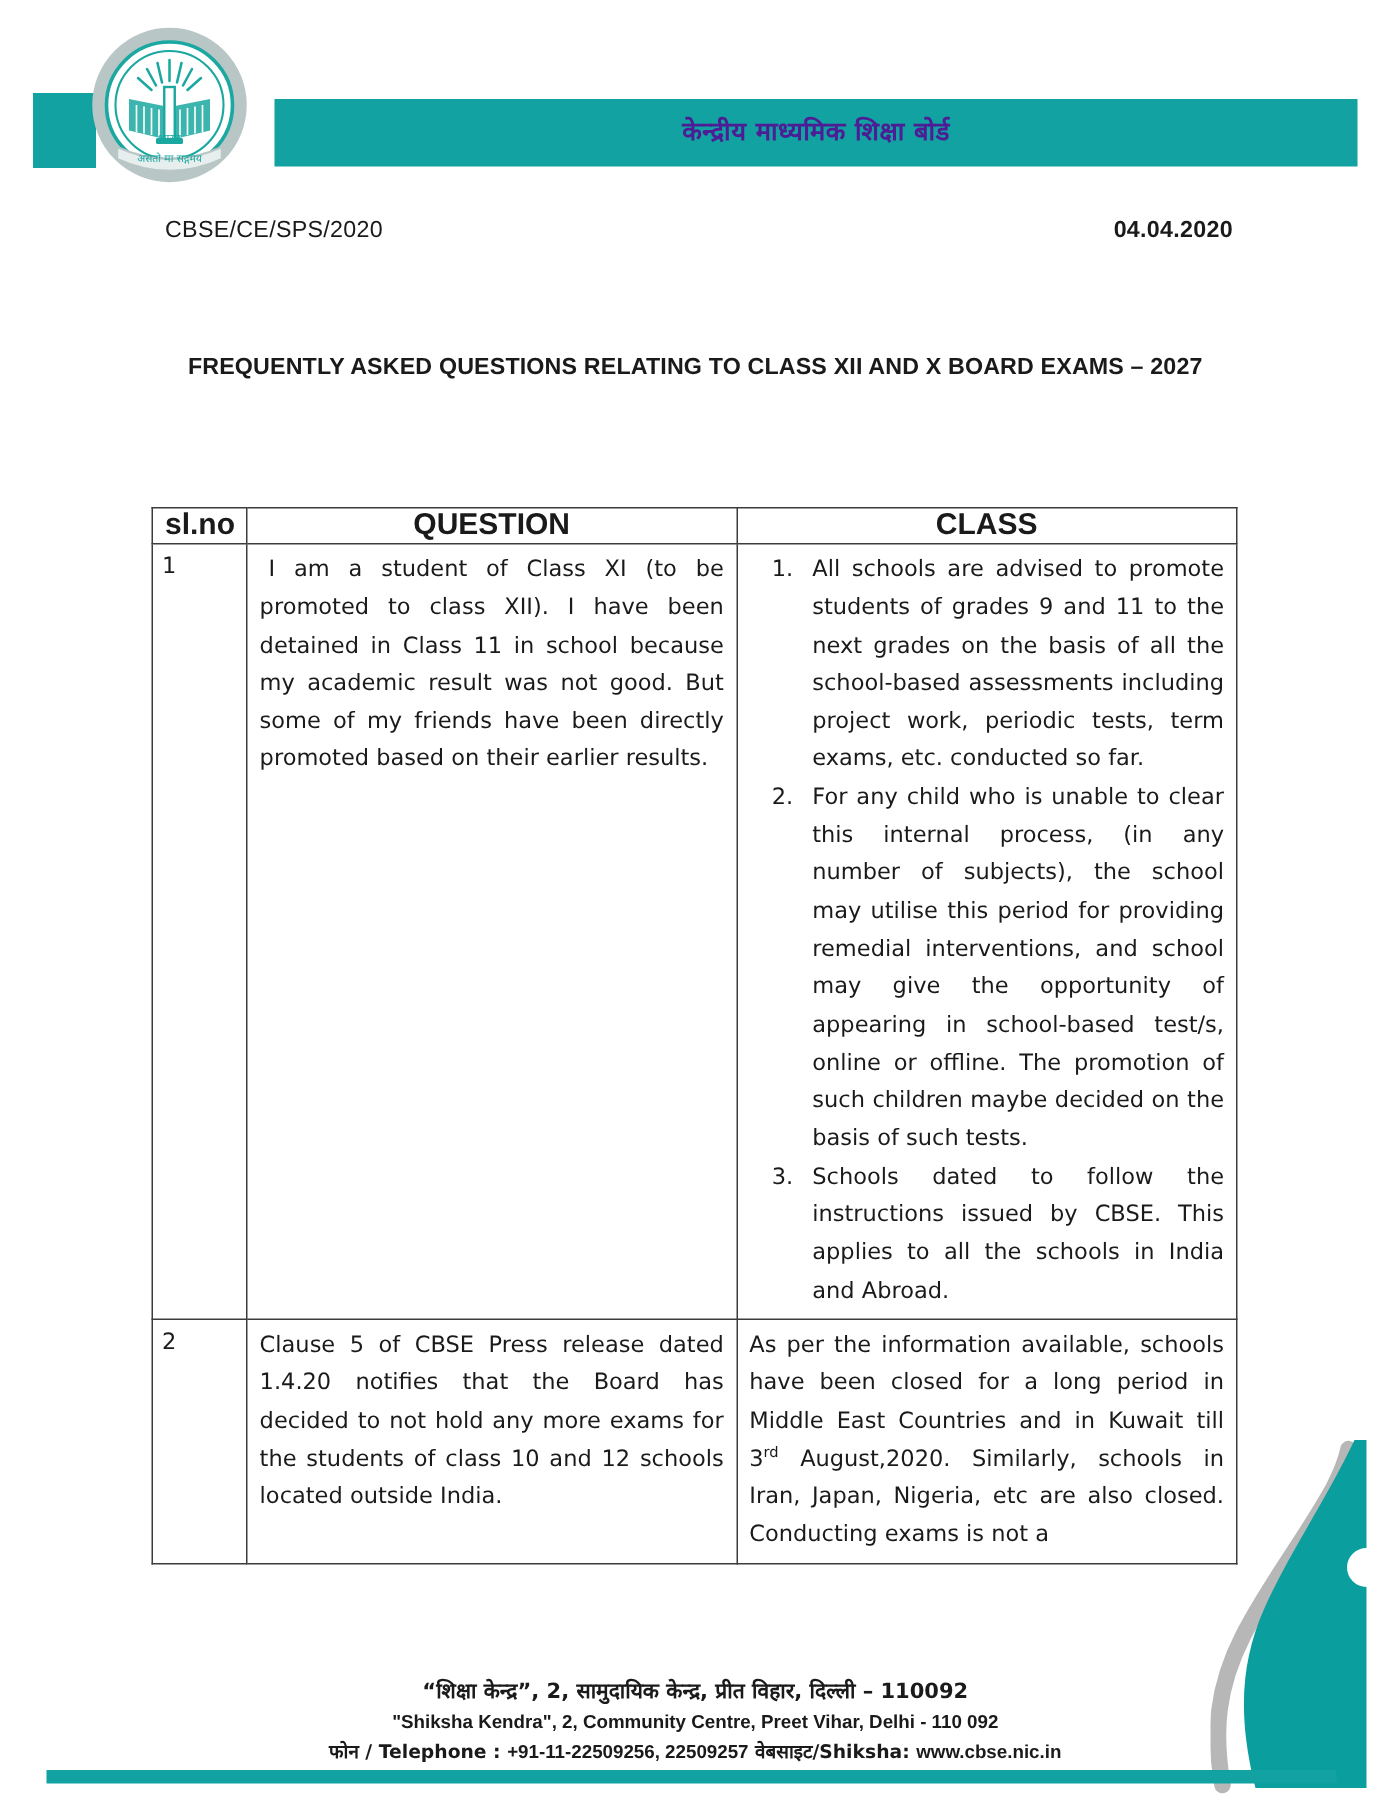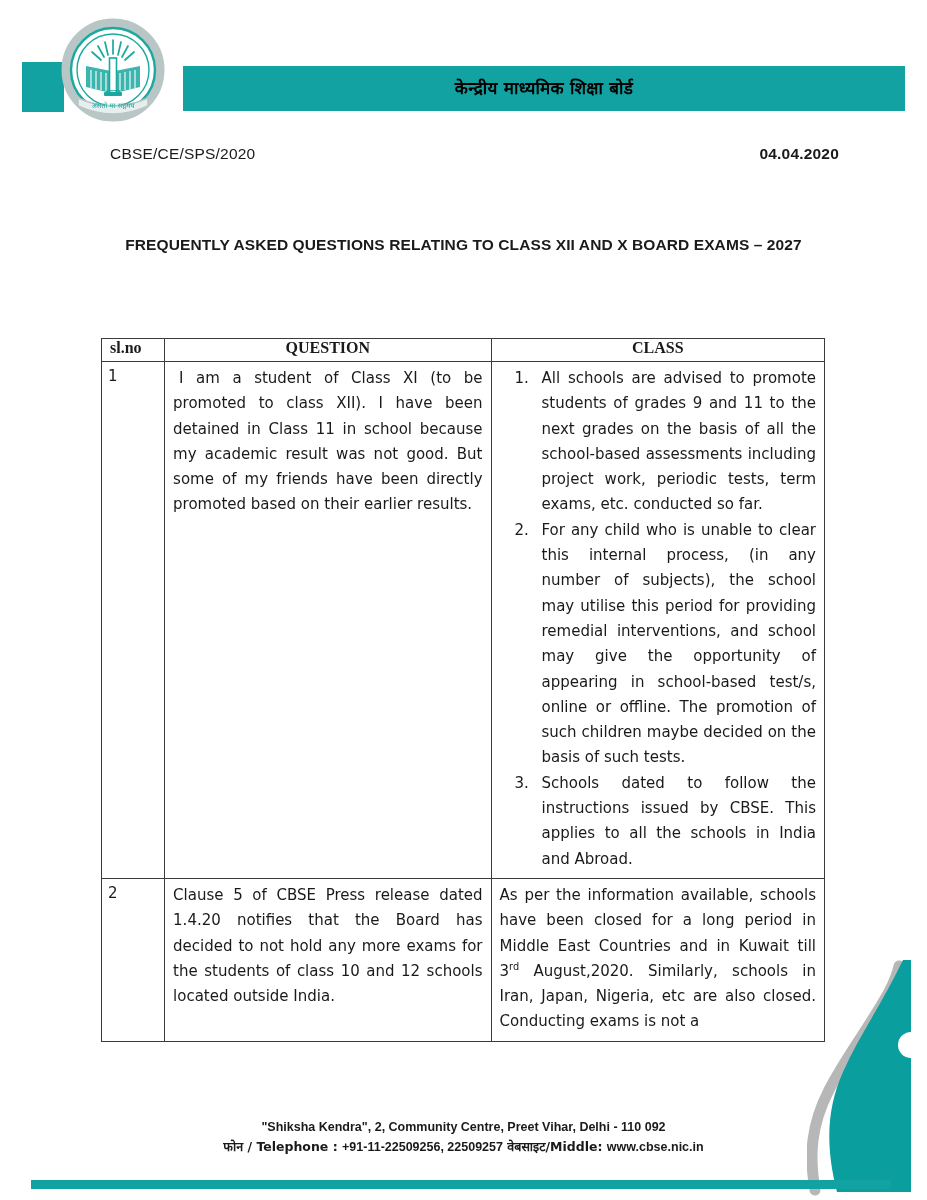--- a/index.html
+++ b/index.html
@@ -45,21 +45,21 @@
   .header-band-inner {
     position: absolute;
     left: 0;
     top: 0;
     right: 0;
     bottom: 0;
     display: flex;
     flex-direction: column;
     align-items: center;
     justify-content: center;
-    color: #000000;
+    color: #4c1d95;
   }
   .header-hindi {
     font-size: 17px;
     line-height: 19px;
     font-weight: bold;
     letter-spacing: 0.3px;
   }
   .header-english {
     font-size: 13.5px;
     line-height: 16px;
@@ -95,21 +95,21 @@
     position: absolute;
     left: 110px;
     top: 0;
     font-size: 15.5px;
     font-weight: normal;
     font-family: "Liberation Sans", sans-serif;
     letter-spacing: 0.2px;
   }
   .ref-date {
     position: absolute;
-    right: 88px;
+    right: 105px;
     top: 0;
     font-size: 15.5px;
     font-weight: bold;
     font-family: "Liberation Sans", sans-serif;
     letter-spacing: 0.2px;
   }
 
   
   .doc-title {
     position: absolute;
@@ -137,23 +137,23 @@
     border: 1px solid #3c3c3c;
     vertical-align: top;
     padding: 0;
   }
   .col-sl   { width: 63px; }
   .col-q    { width: 326px; }
   .col-r    { width: 333px; }
 
   thead th {
     text-align: center;
-    font-size: 16px;
-    font-weight: bold;
-    font-family: Liberation Serif, serif;
+    font-size: 20px;
+    font-weight: bold;
+    font-family: Liberation Sans, sans-serif;
     padding: 4px 0 5px 0;
     height: 22px;
   }
   thead th.th-sl {
     text-align: left;
     padding-left: 8px;
   }
 
   td.cell-sl {
     font-size: 15px;
@@ -335,21 +335,22 @@
   <svg viewBox="0 0 120 260" width="120" height="260" aria-hidden="true">
     <path d="M8 250 C 2 215, 4 185, 22 150 C 40 115, 62 88, 82 52 C 86 44, 90 36, 92 26" fill="none" stroke="#b7b7b7" stroke-width="11" stroke-linecap="round"></path>
     <path d="M96 20 C 76 62, 52 96, 36 132 C 20 168, 18 205, 30 252
              L 104 252 L 104 118
              A 13 13 0 0 1 104 92
              L 104 20 Z" fill="#0a9e9e"></path>
   </svg>
 </div>
 
 <div class="doc-footer">
+  <div class="footer-line1">“शिक्षा केन्द्र”, 2, सामुदायिक केन्द्र, प्रीत विहार, दिल्ली – 110092</div>
   <div class="footer-line2">"Shiksha Kendra", 2, Community Centre, Preet Vihar, Delhi - 110 092</div>
   <div class="footer-line3">
     <span>फोन / Telephone :</span>
     <span class="latin">+91-11-22509256, 22509257</span>
-    <span>वेबसाइट/Middle:</span>
+    <span>वेबसाइट/Shiksha:</span>
     <span class="latin">www.cbse.nic.in</span>
   </div>
 </div>
 <div class="footer-bar"></div>
 
 </body></html>

